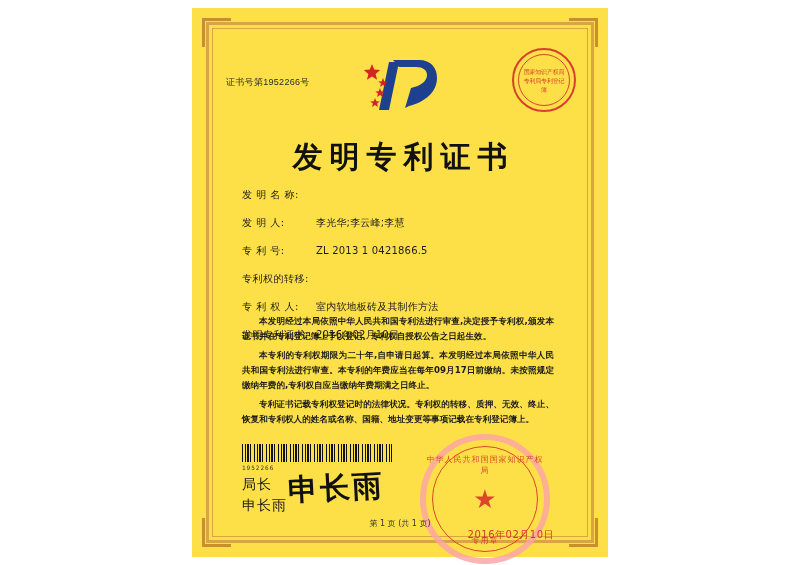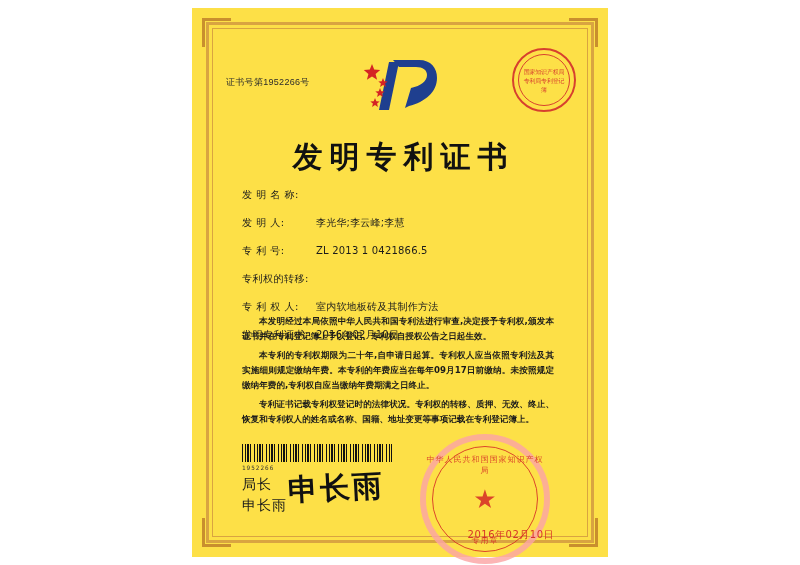--- a/index.html
+++ b/index.html
@@ -340,35 +340,36 @@
         <div class="field-value">室内软地板砖及其制作方法</div>
       </div>
       <div class="field-row">
         <div class="field-label">发明专利证书:</div>
         <div class="field-value">2016年02月10日</div>
       </div>
     </div>
 
     <div class="paragraphs">
       <p>本发明经过本局依照中华人民共和国专利法进行审查,决定授予专利权,颁发本证书并在专利登记簿上予以登记。专利权自授权公告之日起生效。</p>
-      <p>本专利的专利权期限为二十年,自申请日起算。专利权人应当依照专利法及其实施细则规定缴纳年费。本专利的年费应当在每年09月17日前缴纳。未按照规定缴纳年费的,专利权自应当缴纳年费期满之日终止。</p>
+      <p>本专利的专利权期限为二十年,自申请日起算。本发明经过本局依照中华人民共和国专利法进行审查。本专利的年费应当在每年09月17日前缴纳。未按照规定缴纳年费的,专利权自应当缴纳年费期满之日终止。</p>
       <p>专利证书记载专利权登记时的法律状况。专利权的转移、质押、无效、终止、恢复和专利权人的姓名或名称、国籍、地址变更等事项记载在专利登记簿上。</p>
     </div>
 
     <div class="barcode"></div>
     <div class="barcode-num">1952266</div>
 
     <div class="sig-label">
       <div>局长</div>
       <div>申长雨</div>
     </div>
     <div class="signature">申长雨</div>
 
     <div class="seal-main">
       <div class="ring2"></div>
       <div class="arc-top">中华人民共和国国家知识产权局</div>
       <div class="star">★</div>
       <div class="arc-bottom">专用章</div>
     </div>
     <div class="seal-date">2016年02月10日</div>
 
+    <div class="page-footer">第 1 页 (共 1 页)</div>
   </div>
 </div>
 
 </body></html>

